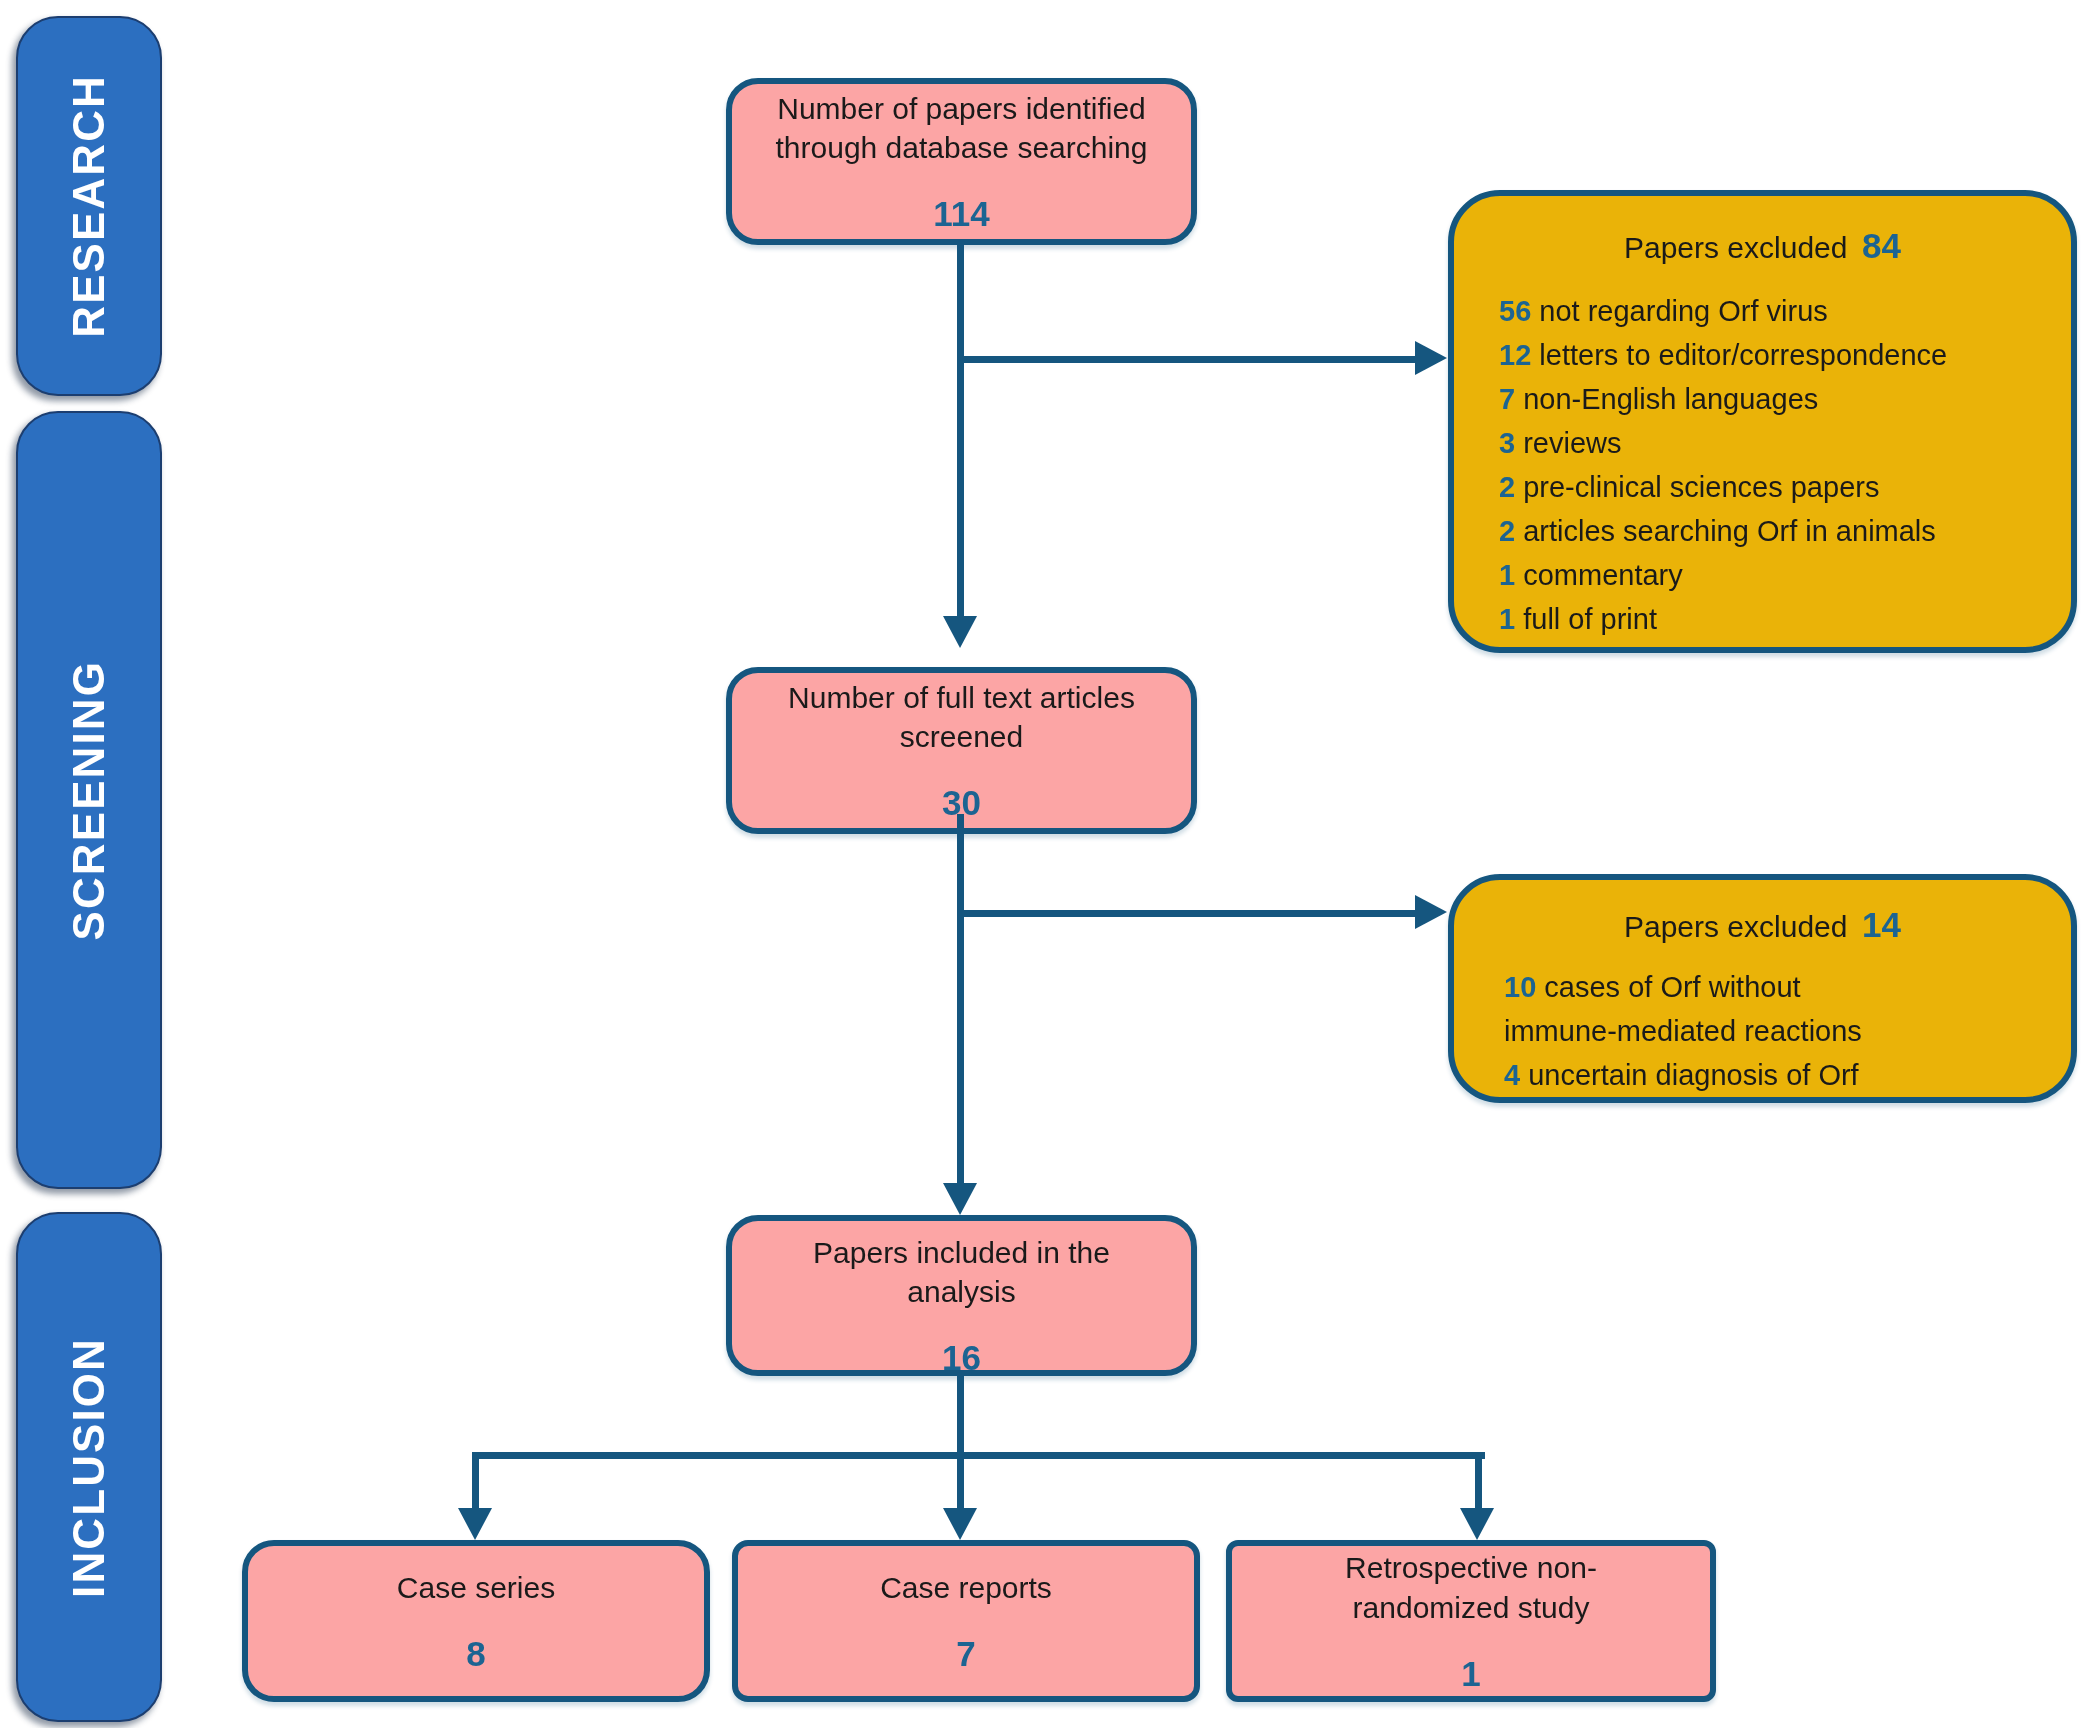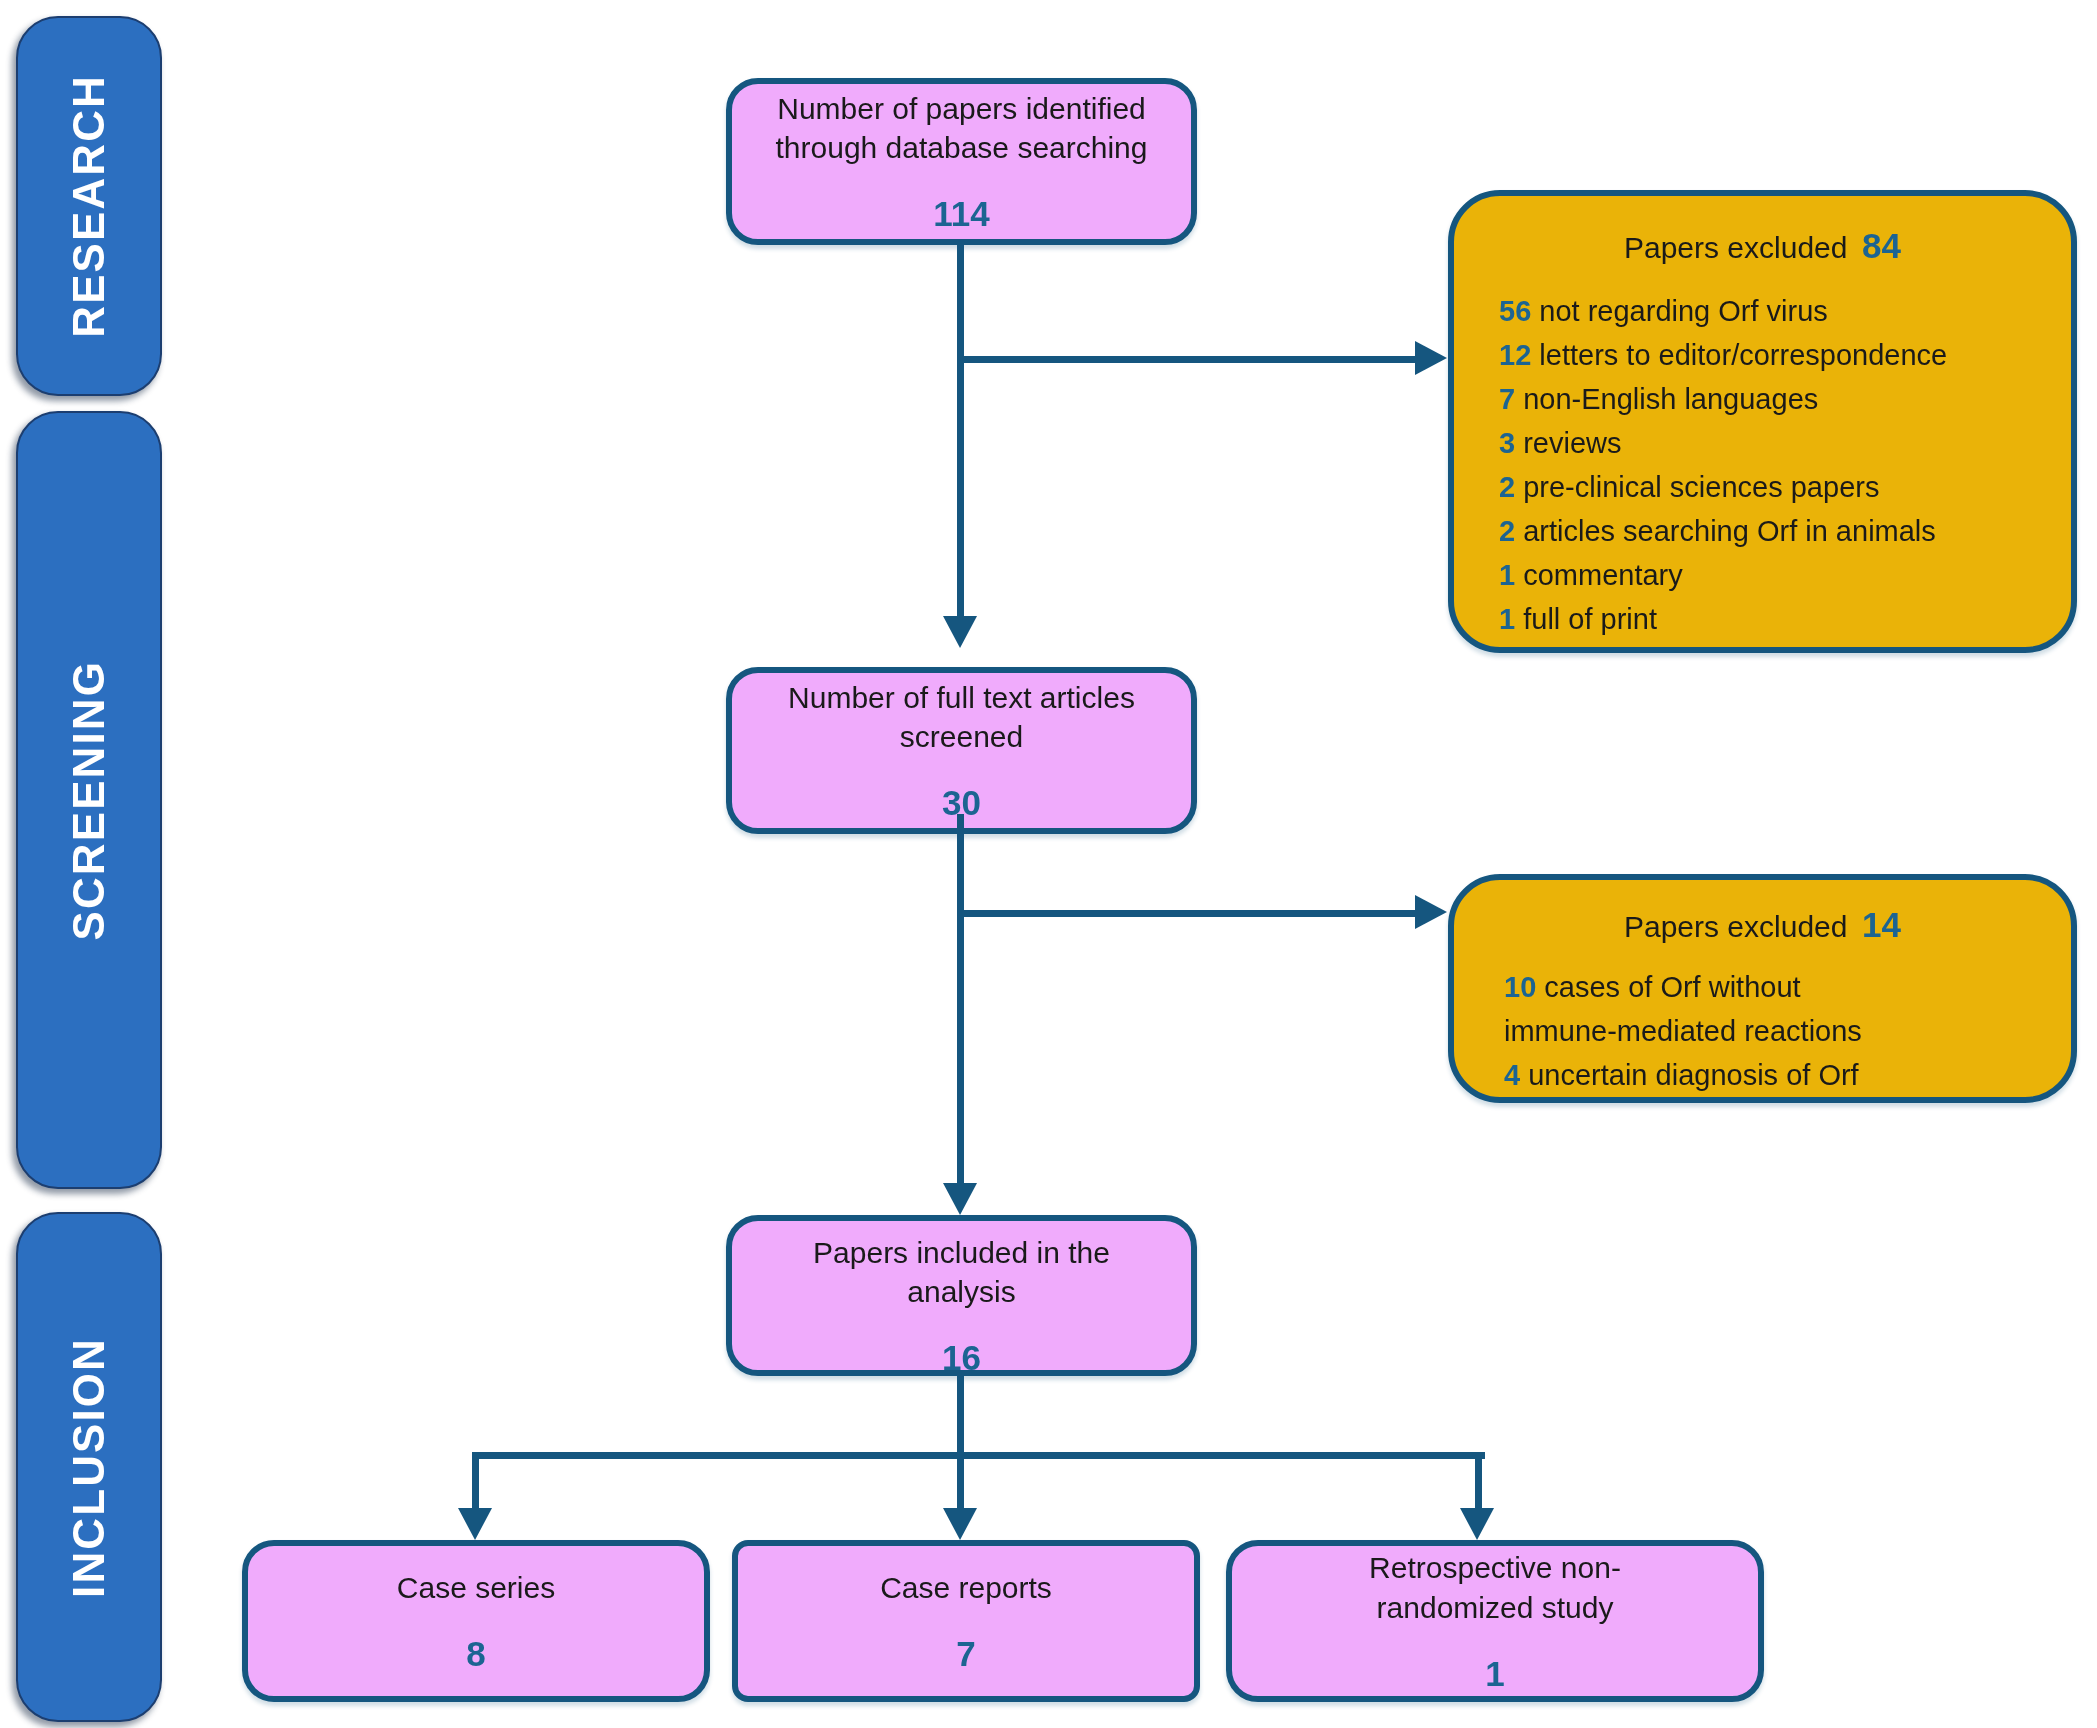--- a/index.html
+++ b/index.html
@@ -34,21 +34,21 @@
     color:#ffffff;
     font-weight:bold;
     font-size:44px;
     letter-spacing:2.1px;
     white-space:nowrap;
   }
   
   .flowbox{
     position:absolute;
     box-sizing:border-box;
-    background:#f0abfc;
+    background:#fca5a5;
     border:6.8px solid var(--teal);
     border-radius:32px;
     box-shadow:0 3.6px 4.7px rgba(21,86,127,.20);
     display:flex;flex-direction:column;
     align-items:center;justify-content:center;
     text-align:center;
     gap:20px;
   }
   .flowbox .label{font-size:30px;line-height:1.32;color:var(--ink);}
   .flowbox .value{font-size:35px;font-weight:bold;color:var(--num);margin-top:6.2px;}
@@ -139,21 +139,21 @@
   </div>
 
   <div class="flowbox" style="left:242px;top:1540px;width:468px;height:162px;border-radius:32px;">
     <div class="label">Case series</div>
     <div class="value">8</div>
   </div>
   <div class="flowbox" style="left:732px;top:1540px;width:468px;height:162px;border-radius:16px;">
     <div class="label">Case reports</div>
     <div class="value">7</div>
   </div>
-  <div class="flowbox" style="left:1226px;top:1540px;width:538px;height:162px;border-radius:32px;">
+  <div class="flowbox" style="left:1226px;top:1540px;width:490px;height:162px;border-radius:12px;">
     <div class="label" style="max-width:302px;">Retrospective non-randomized study</div>
     <div class="value">1</div>
   </div>
 
   <div class="line" style="left:957px;top:245px;width:6.8px;height:375px;"></div>
   <div class="arrow-down" style="left:943px;top:616px;"></div>
 
   <div class="line" style="left:957px;top:356px;width:458px;height:6.8px;"></div>
   <div class="arrow-right" style="left:1415px;top:341px;"></div>
 

